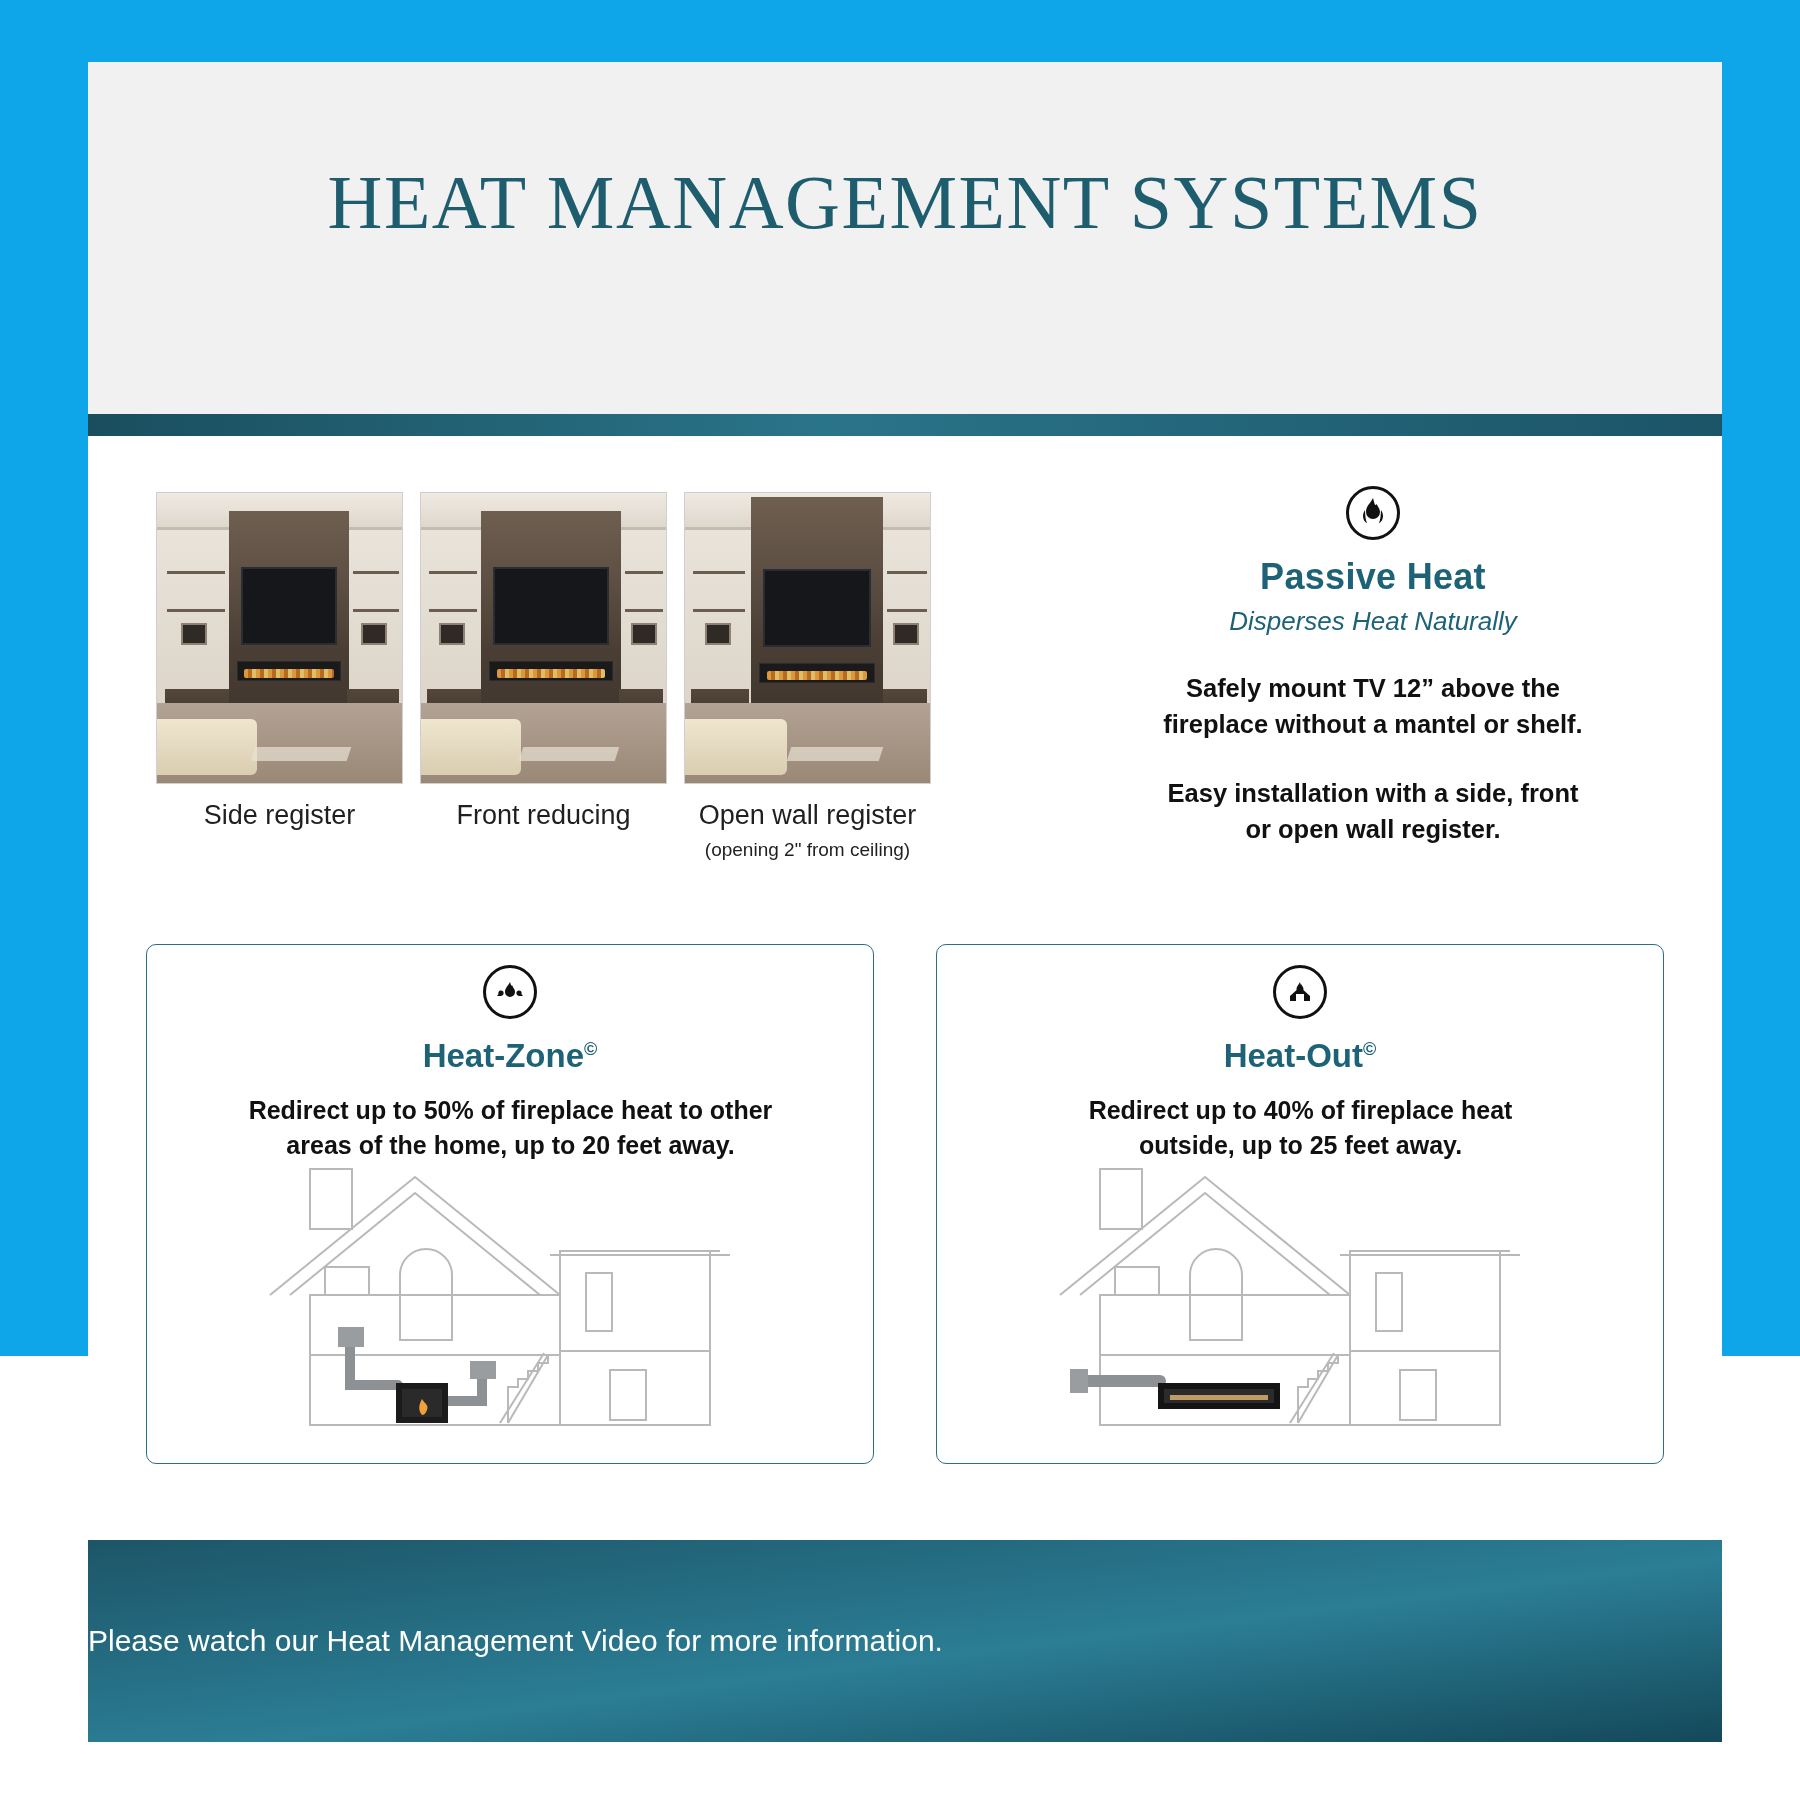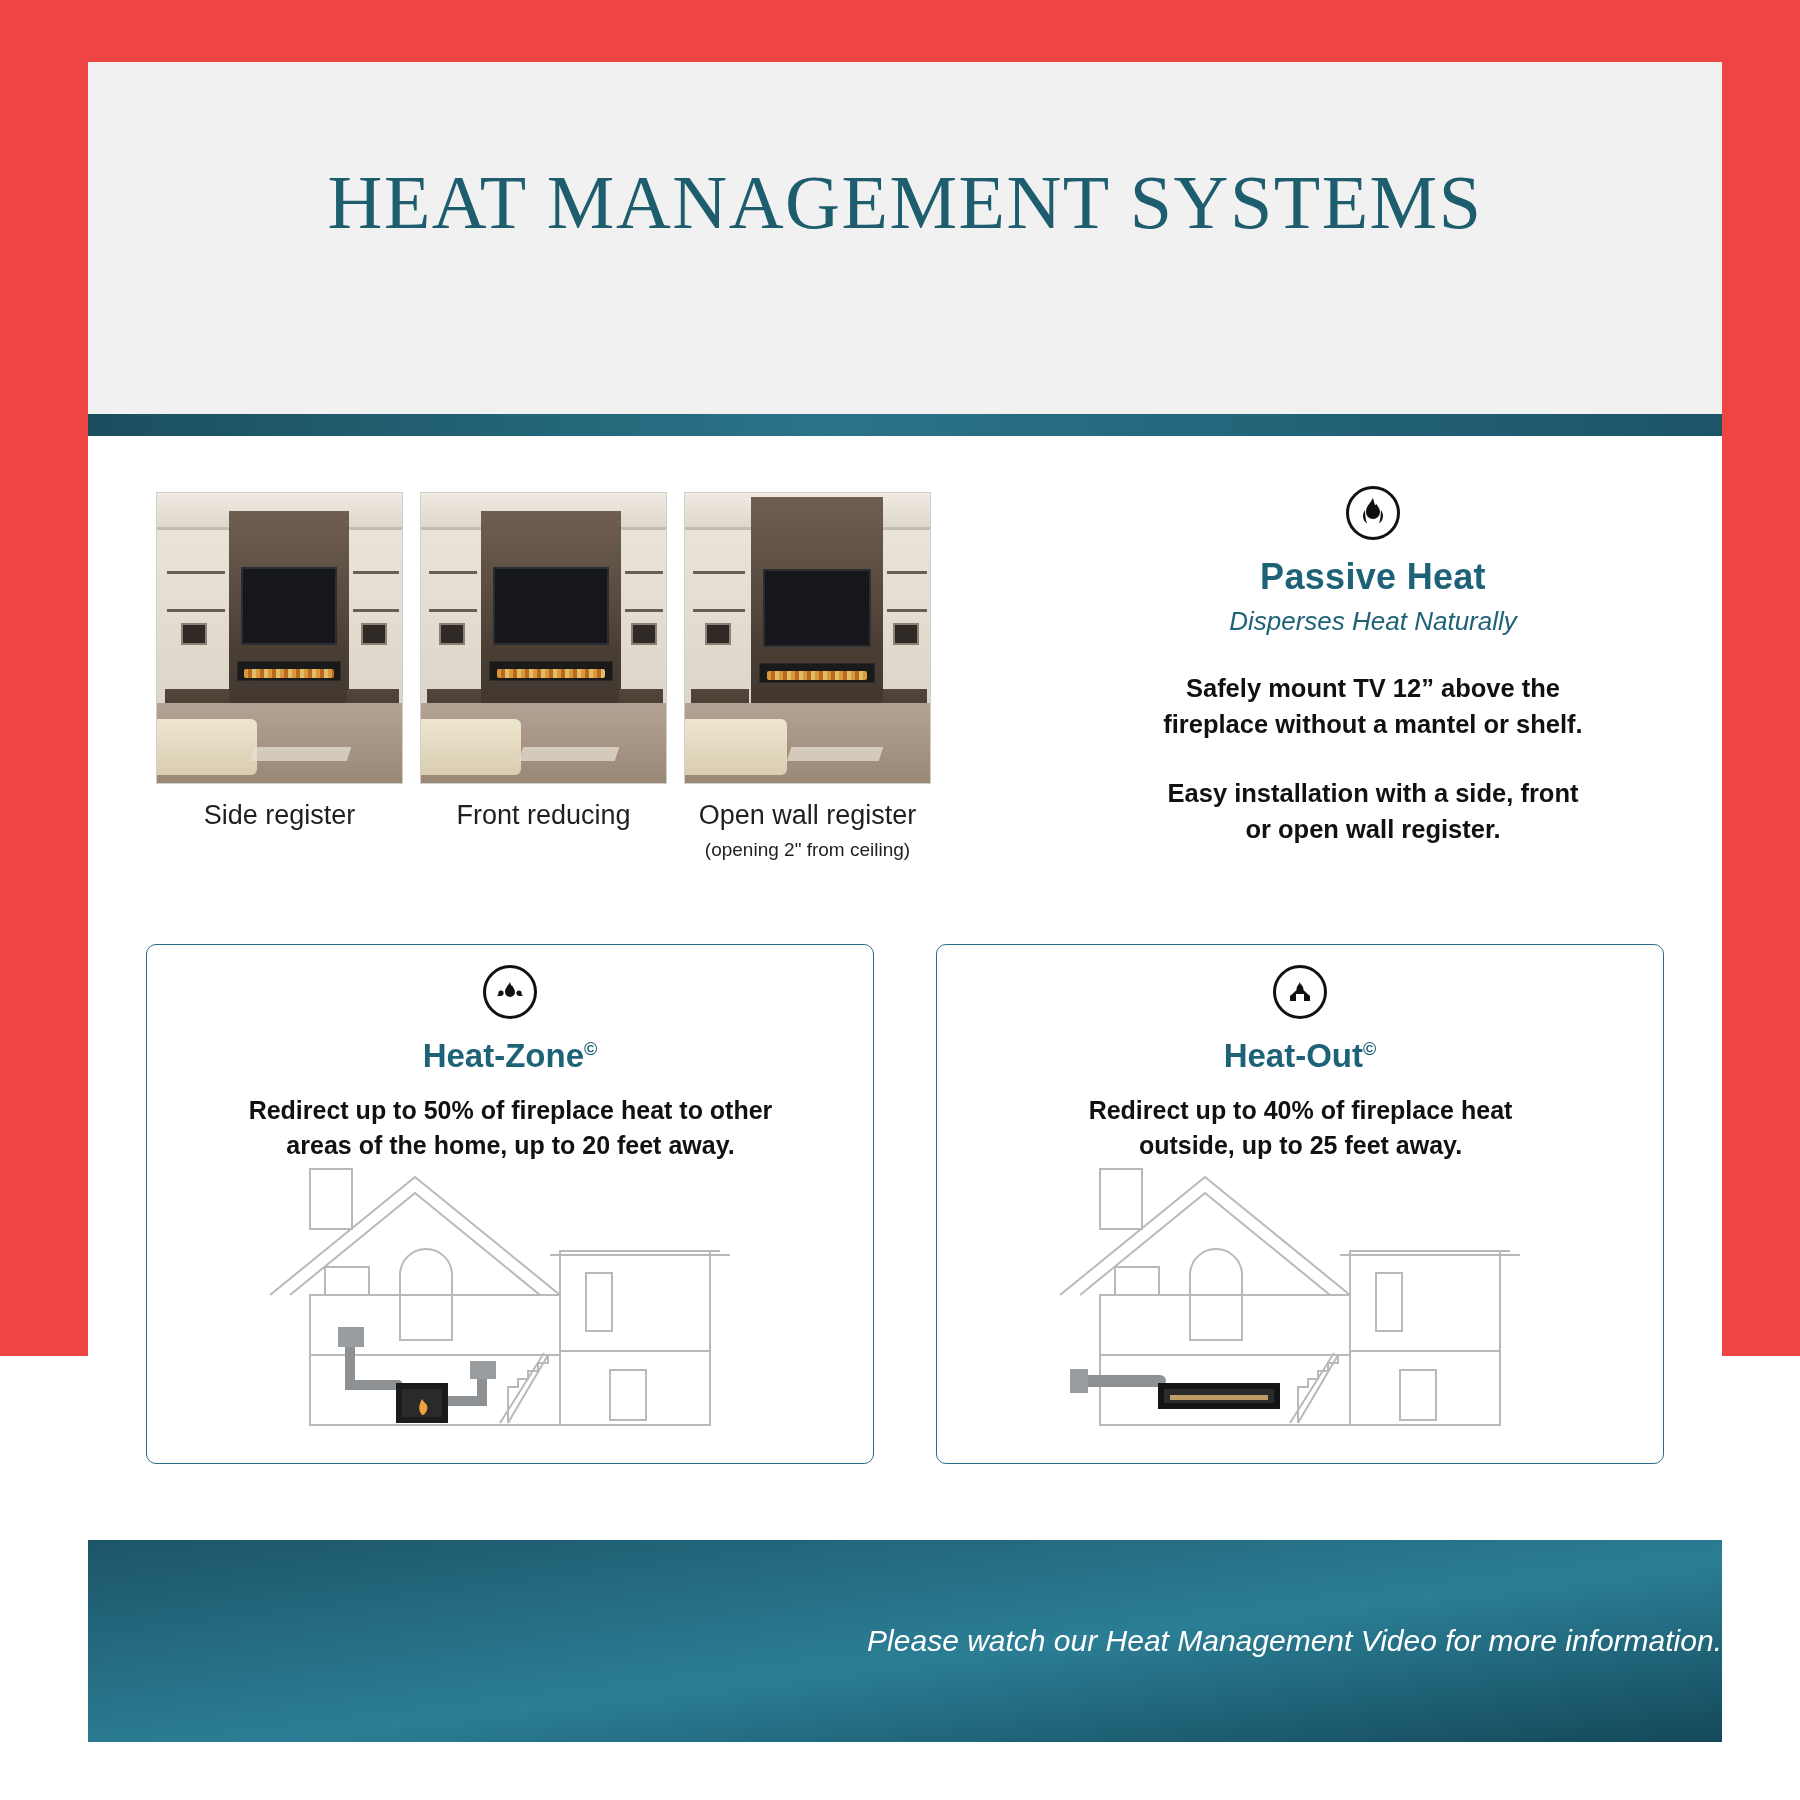--- a/index.html
+++ b/index.html
@@ -10,21 +10,21 @@
   body {
     width: 1800px;
     height: 1800px;
     font-family: "Liberation Sans", sans-serif;
     overflow: hidden;
   }
   .page {
     position: relative;
     width: 1800px;
     height: 1356px;
-    background: #ef4444;
+    background: #0ea5e9;
     box-sizing: border-box;
   }
   .sheet {
     position: absolute;
     left: 88px;
     top: 62px;
     width: 1634px;
     height: 1680px;
     background: #ffffff;
   }
@@ -260,22 +260,21 @@
   
   .footer {
     position: absolute;
     left: 0;
     bottom: 0;
     width: 100%;
     height: 202px;
     background: linear-gradient(to bottom right, #1d5568, #2b7e95 55%, #14485a);
     display: flex;
     align-items: center;
-    justify-content: flex-end;
-    font-style: italic;
+    justify-content: flex-start;
   }
   .footer-text {
     color: #ffffff;
     font-size: 30px;
     font-weight: 400;
     text-align: center;
   }
 </style>
 </head>
 <body>

